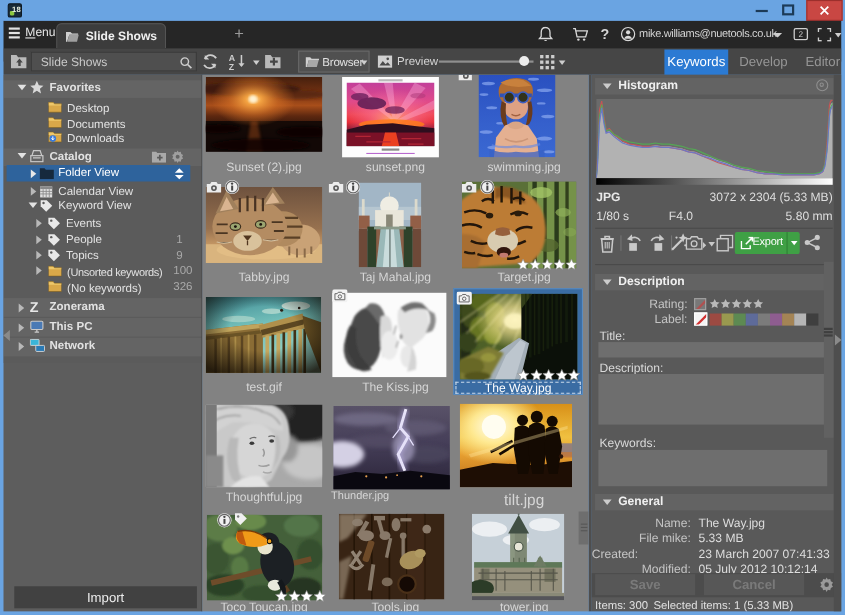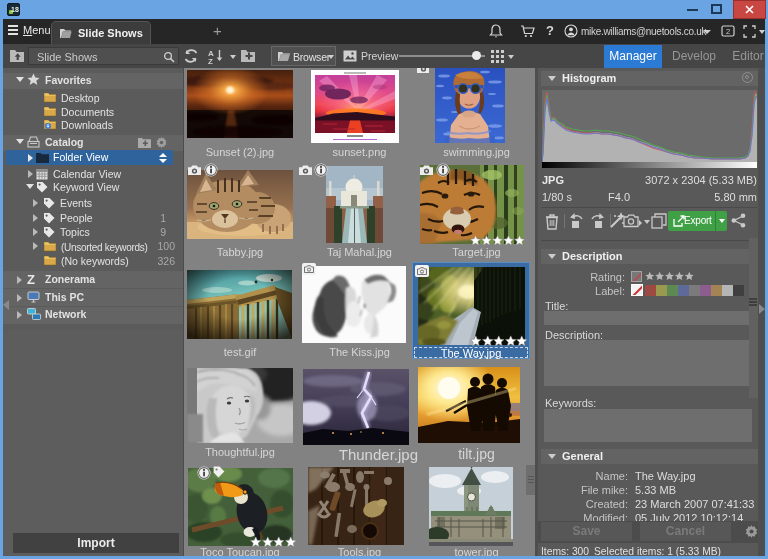--- a/index.html
+++ b/index.html
@@ -118,21 +118,21 @@
   <div class="a" style="left:469px;top:7px;width:9px;height:9px;background:#ececec;border-radius:50%"></div>
 
   <div class="a" style="left:488px;top:6px;width:13px;height:13px">
     <div style="width:13px;height:13px;background:
       linear-gradient(#cdcdcd,#cdcdcd) 0 0/3px 3px no-repeat, linear-gradient(#cdcdcd,#cdcdcd) 5px 0/3px 3px no-repeat, linear-gradient(#cdcdcd,#cdcdcd) 10px 0/3px 3px no-repeat,
       linear-gradient(#cdcdcd,#cdcdcd) 0 5px/3px 3px no-repeat, linear-gradient(#cdcdcd,#cdcdcd) 5px 5px/3px 3px no-repeat, linear-gradient(#cdcdcd,#cdcdcd) 10px 5px/3px 3px no-repeat,
       linear-gradient(#cdcdcd,#cdcdcd) 0 10px/3px 3px no-repeat, linear-gradient(#cdcdcd,#cdcdcd) 5px 10px/3px 3px no-repeat, linear-gradient(#cdcdcd,#cdcdcd) 10px 10px/3px 3px no-repeat"></div>
   </div>
   <div class="a" style="left:505px;top:11px;width:0;height:0;border-left:3.5px solid transparent;border-right:3.5px solid transparent;border-top:4px solid #cdcdcd"></div>
 
-  <div class="a txt" style="left:601px;top:1px;width:58px;height:23px;background:#2b7ad3;color:#fff;font-size:12px;text-align:center;line-height:23px">Manager</div>
+  <div class="a txt" style="left:601px;top:1px;width:58px;height:23px;background:#2b7ad3;color:#fff;font-size:12px;text-align:center;line-height:23px">Keywords</div>
   <div class="a txt" style="left:668px;top:1px;width:46px;height:23px;color:#969696;font-size:12px;text-align:center;line-height:23px">Develop</div>
   <div class="a txt" style="left:726px;top:1px;width:38px;height:23px;color:#969696;font-size:12px;text-align:center;line-height:23px">Editor</div>
 </div>
 
 <div class="a" id="sidebar" style="left:3px;top:68px;width:181px;height:488px;background:#5d5d5d">
   <div class="a" style="left:0;top:0;width:181px;height:262px;background:#5b5b5b"></div>
   <div class="a" style="left:0;top:5px;width:181px;height:16px;background:#646464"></div>
   <div class="a" style="left:0;top:67px;width:181px;height:16px;background:#646464"></div>
   <div class="a" style="left:0;top:203px;width:181px;height:17px;background:#646464"></div>
   <div class="a" style="left:0;top:221px;width:181px;height:17px;background:#646464"></div>
@@ -252,21 +252,21 @@
 
     <div class="a" style="left:14px;top:243px;width:0;height:0;border-top:4px solid transparent;border-bottom:4px solid transparent;border-left:5px solid #b9b9b9"></div>
     <svg class="a" style="left:24px;top:240px" width="14" height="13" viewBox="0 0 14 13">
         <rect x="0.5" y="0.5" width="8" height="5.5" rx="0.8" fill="#3ab5d9" stroke="#d9d9d9" stroke-width="0.8"></rect>
         <rect x="5.5" y="6" width="8" height="5.5" rx="0.8" fill="#2a7ab5" stroke="#d9d9d9" stroke-width="0.8"></rect>
       </svg>
     <div class="a txt" style="left:42px;top:240px;font-weight:bold">Network</div>
   </div>
   <div class="a" style="left:0;top:232px;width:0;height:0;border-top:5px solid transparent;border-bottom:5px solid transparent;border-right:6px solid #8a8a8a"></div>
 
-  <div class="a txt" style="left:10px;top:465px;width:166px;height:20px;background:#414141;color:#ececec;font-size:12px;font-weight:bold;text-align:center;line-height:20px">Import</div>
+  <div class="a txt" style="left:10px;top:465px;width:166px;height:20px;background:#414141;color:#ececec;font-size:12px;font-weight:normal;text-align:center;line-height:20px">Import</div>
 </div>
 
 <div class="a" style="left:183px;top:68px;width:1px;height:488px;background:#4c4c4c"></div>
 <div class="a" style="left:535px;top:68px;width:3px;height:488px;background:#4e4e4e"></div>
 <div class="a" id="grid" style="left:184px;top:68px;width:351px;height:488px;background:#828282;overflow:hidden">
 <svg width="0" height="0" style="position:absolute">
       <defs>
   <symbol id="cam" viewBox="0 0 15 12">
           <path d="M1 3.2h3l1.2-1.7h4.6l1.2 1.7h3V11H1z" fill="#ececec"></path>
           <circle cx="7.5" cy="7" r="2.6" fill="#555"></circle>
@@ -782,21 +782,21 @@
   <path d="M61 20l-7 9M68 28l5 8" stroke="#e8e4ff" stroke-width="1.2" fill="none"></path>
   <path d="M66 3l-5 17 7 8-9 16 6 15" stroke="#c4baf0" stroke-width="6" fill="none" opacity=".5" filter="url(#bl3)"></path>
   <polygon points="0,64 20,60 45,62 70,59 106,63 106,76 0,76" fill="#0a0810"></polygon>
   <g fill="#e8a050">
         <circle cx="30" cy="64" r="1"></circle>
         <circle cx="48" cy="65" r="1"></circle>
         <circle cx="58" cy="63" r="0.8"></circle>
         <circle cx="80" cy="64" r="1"></circle>
       </g>
 </svg>
-<div class="a txt" style="left:117px;top:378px;width:117px;text-align:right;font-size:15px;color:#d6d6d6">Thunder.jpg</div>
+<div class="a txt" style="left:117px;top:378px;width:117px;text-align:left;font-size:10px;color:#d6d6d6">Thunder.jpg</div>
 
 <svg class="a" style="left:234px;top:299px" width="102" height="76" viewBox="0 0 102 76">
   <defs>
         <linearGradient id="tlb" x1="0" y1="0" x2="0" y2="1">
           <stop offset="0" stop-color="#d89018"></stop>
           <stop offset=".4" stop-color="#f0c040"></stop>
           <stop offset=".6" stop-color="#e8a030"></stop>
           <stop offset="1" stop-color="#b46818"></stop>
         </linearGradient>
   <radialGradient id="tls" cx=".3" cy=".27" r=".45">
@@ -1066,21 +1066,21 @@
   <div class="a txt" style="left:7px;top:329px;color:#d9d9d9">Keywords:</div>
   <div class="a" style="left:6px;top:341px;width:208px;height:33px;background:#6e6e6e"></div>
 
   <div class="a" style="left:3px;top:381px;width:217px;height:15px;background:#636363"></div>
   <div class="a" style="left:10px;top:386px;width:0;height:0;border-left:4px solid transparent;border-right:4px solid transparent;border-top:5px solid #ccc"></div>
   <div class="a txt" style="left:24px;top:382px;font-weight:bold;color:#f0f0f0">General</div>
   <div class="a txt" style="left:0;top:402px;width:90px;text-align:right;color:#c4c4c4">Name:</div>
     <div class="a txt" style="left:97px;top:402px">The Way.jpg</div>
   <div class="a txt" style="left:0;top:416px;width:90px;text-align:right;color:#c4c4c4">File mike:</div>
     <div class="a txt" style="left:97px;top:416px">5.33 MB</div>
-  <div class="a txt" style="left:0;top:430px;width:90px;text-align:right;color:#c4c4c4">Created:</div>
+  <div class="a txt" style="left:0;top:430px;width:90px;color:#c4c4c4">Created:</div>
     <div class="a txt" style="left:97px;top:430px">23 March 2007 07:41:33</div>
   <div class="a txt" style="left:0;top:444px;width:90px;text-align:right;color:#c4c4c4">Modified:</div>
     <div class="a txt" style="left:97px;top:444px">05 July 2012 10:12:14</div>
 
   <div class="a" style="left:0;top:453px;width:227px;height:22px;background:#4c4c4c"></div>
   <div class="a txt" style="left:3px;top:454px;width:91px;height:19px;background:#575757;color:#7a7a7a;font-weight:bold;font-size:12px;text-align:center;line-height:19px">Save</div>
   <div class="a txt" style="left:102px;top:454px;width:91px;height:19px;background:#575757;color:#7a7a7a;font-weight:bold;font-size:12px;text-align:center;line-height:19px">Cancel</div>
   <svg class="a" style="left:206px;top:456px" width="15" height="15" viewBox="0 0 13 13">
       <path d="M6.5 0.8l.9 1.7 1.9-.5.5 1.9 1.7.9-1 1.7 1 1.7-1.7.9-.5 1.9-1.9-.5-.9 1.7-.9-1.7-1.9.5-.5-1.9-1.7-.9 1-1.7-1-1.7 1.7-.9.5-1.9 1.9.5z" fill="#9a9a9a"></path>
       <circle cx="6.5" cy="6.5" r="1.8" fill="#4c4c4c"></circle>

